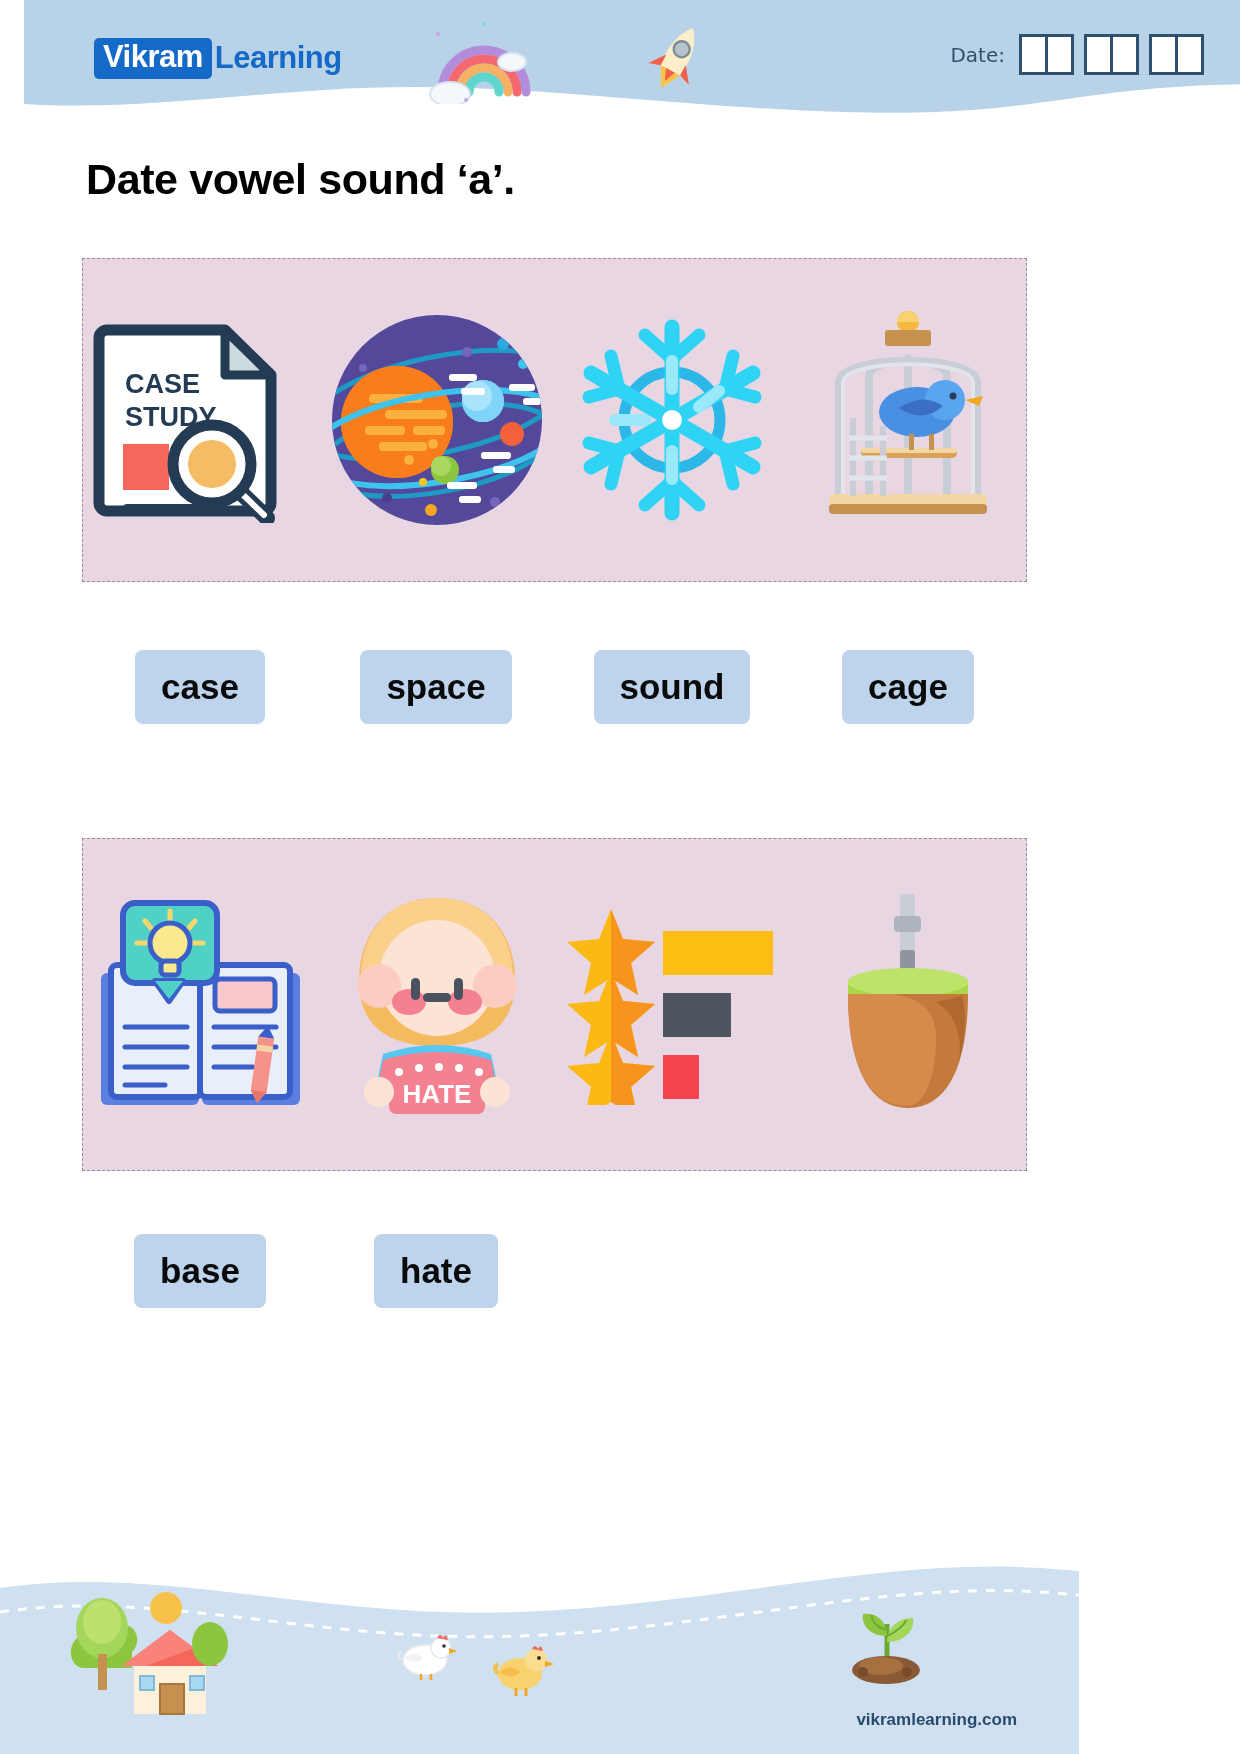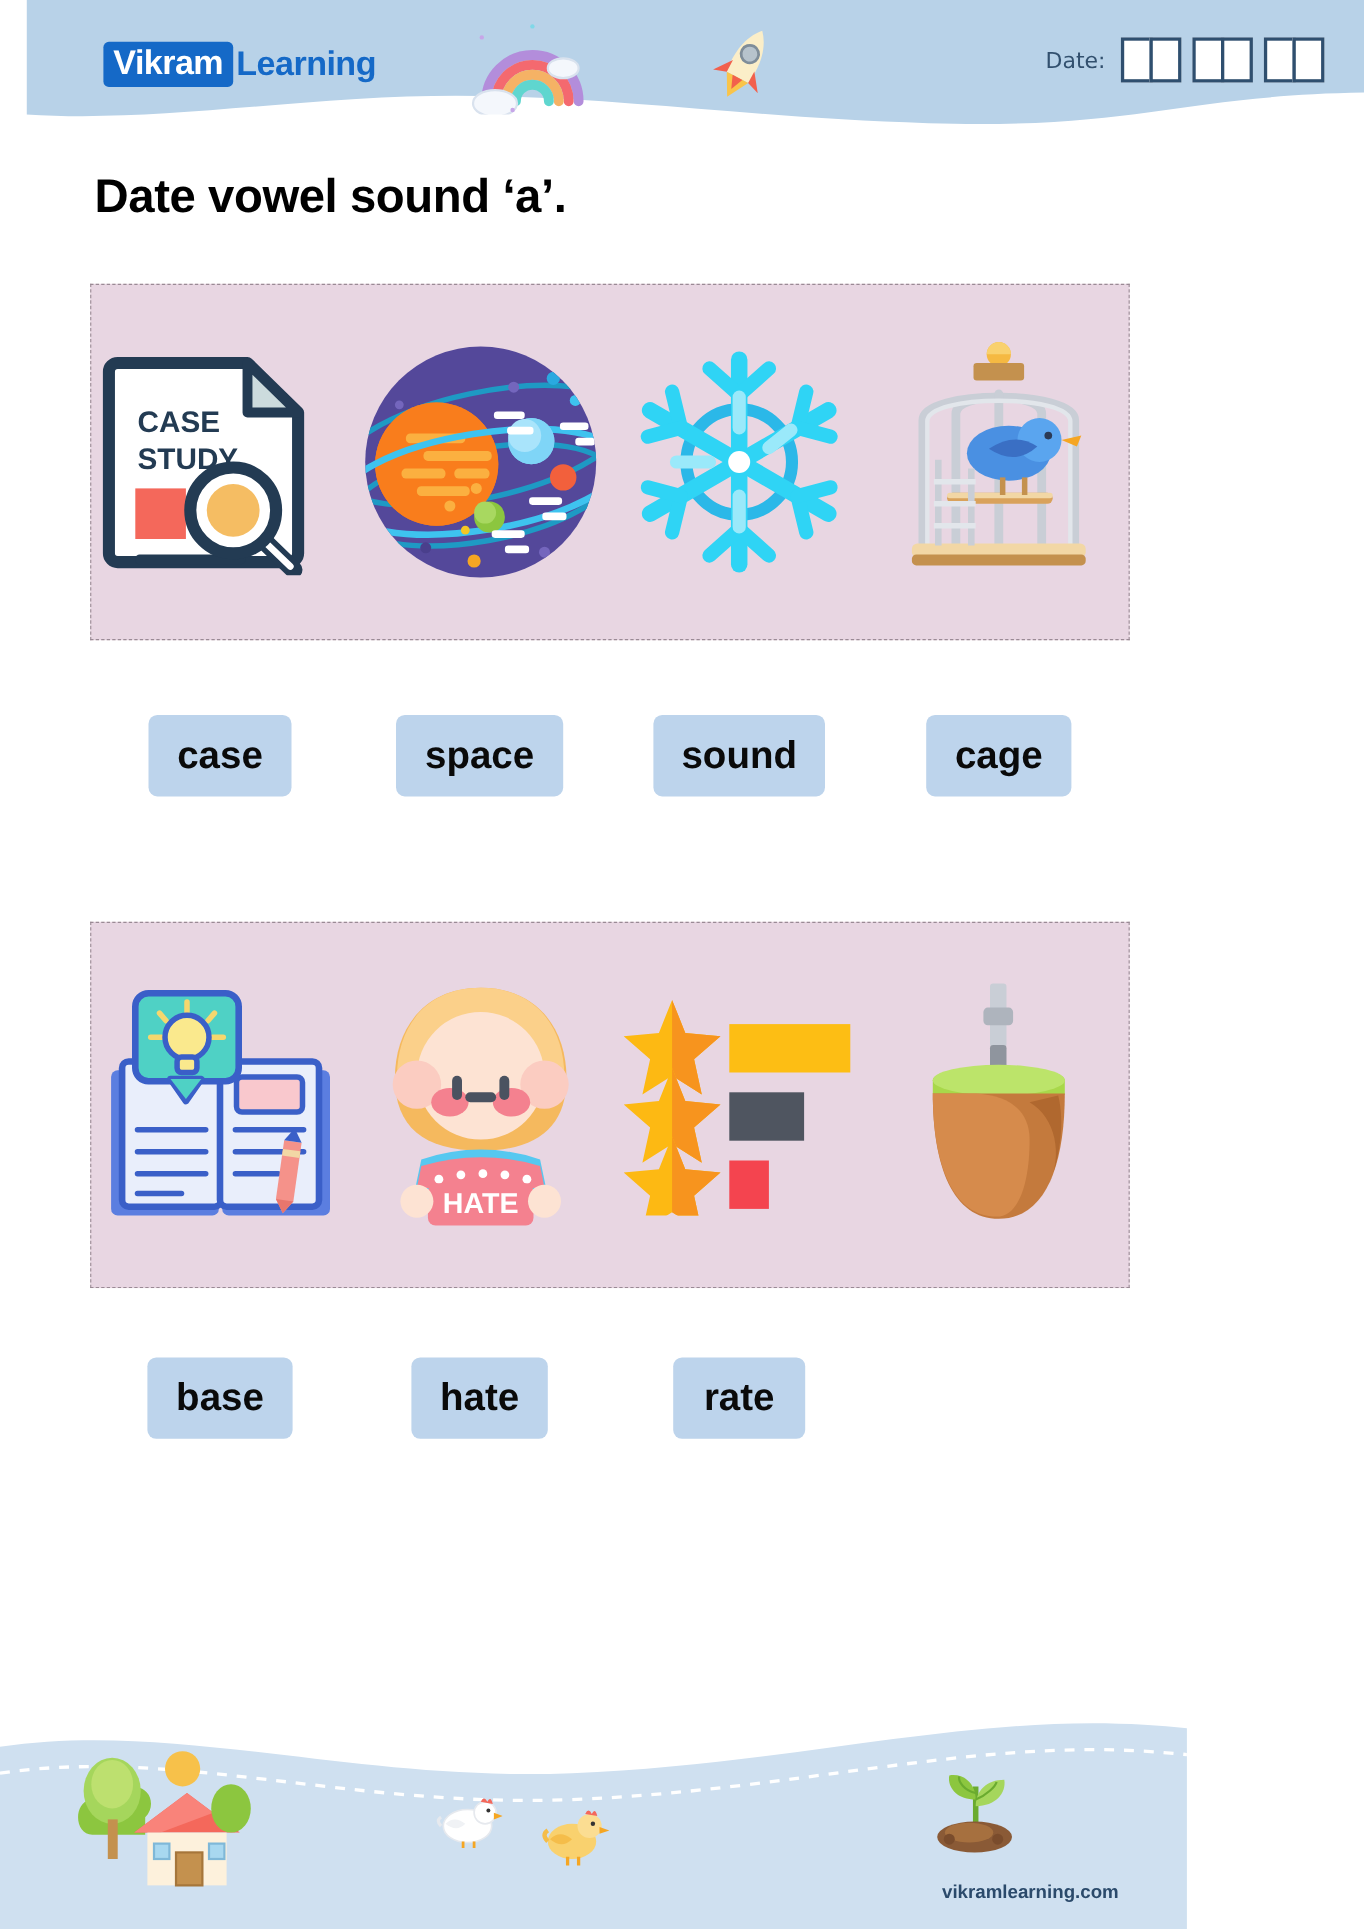--- a/index.html
+++ b/index.html
@@ -449,23 +449,20 @@
   </div>
 </div>
 
 <div class="word-row" id="word-row-2">
   <div class="word-slot">
     <div class="word-box">base</div>
   </div>
   <div class="word-slot">
     <div class="word-box">hate</div>
   </div>
-  <div class="word-slot">
-    <div class="word-box">rate</div>
-  </div>
 </div>
 
 <div class="footer">
   <svg width="1240" height="230" viewBox="0 0 1240 230" preserveAspectRatio="none" style="position:absolute;bottom:0;left:0;">
     <path d="M0,64 C160,40 320,96 520,88 C720,80 880,34 1040,44 C1140,50 1200,68 1240,76 L1240,230 L0,230 Z" fill="#cfe0f0"></path>
     <path d="M0,88 C160,64 320,120 520,112 C720,104 880,58 1040,68 C1140,74 1200,92 1240,100" fill="none" stroke="#ffffff" stroke-width="3" stroke-dasharray="9 9"></path>
   </svg>
 
   <svg class="footer-house" width="168" height="140" viewBox="0 0 168 140">
     <circle cx="104" cy="26" r="16" fill="#f7c14a"></circle>

